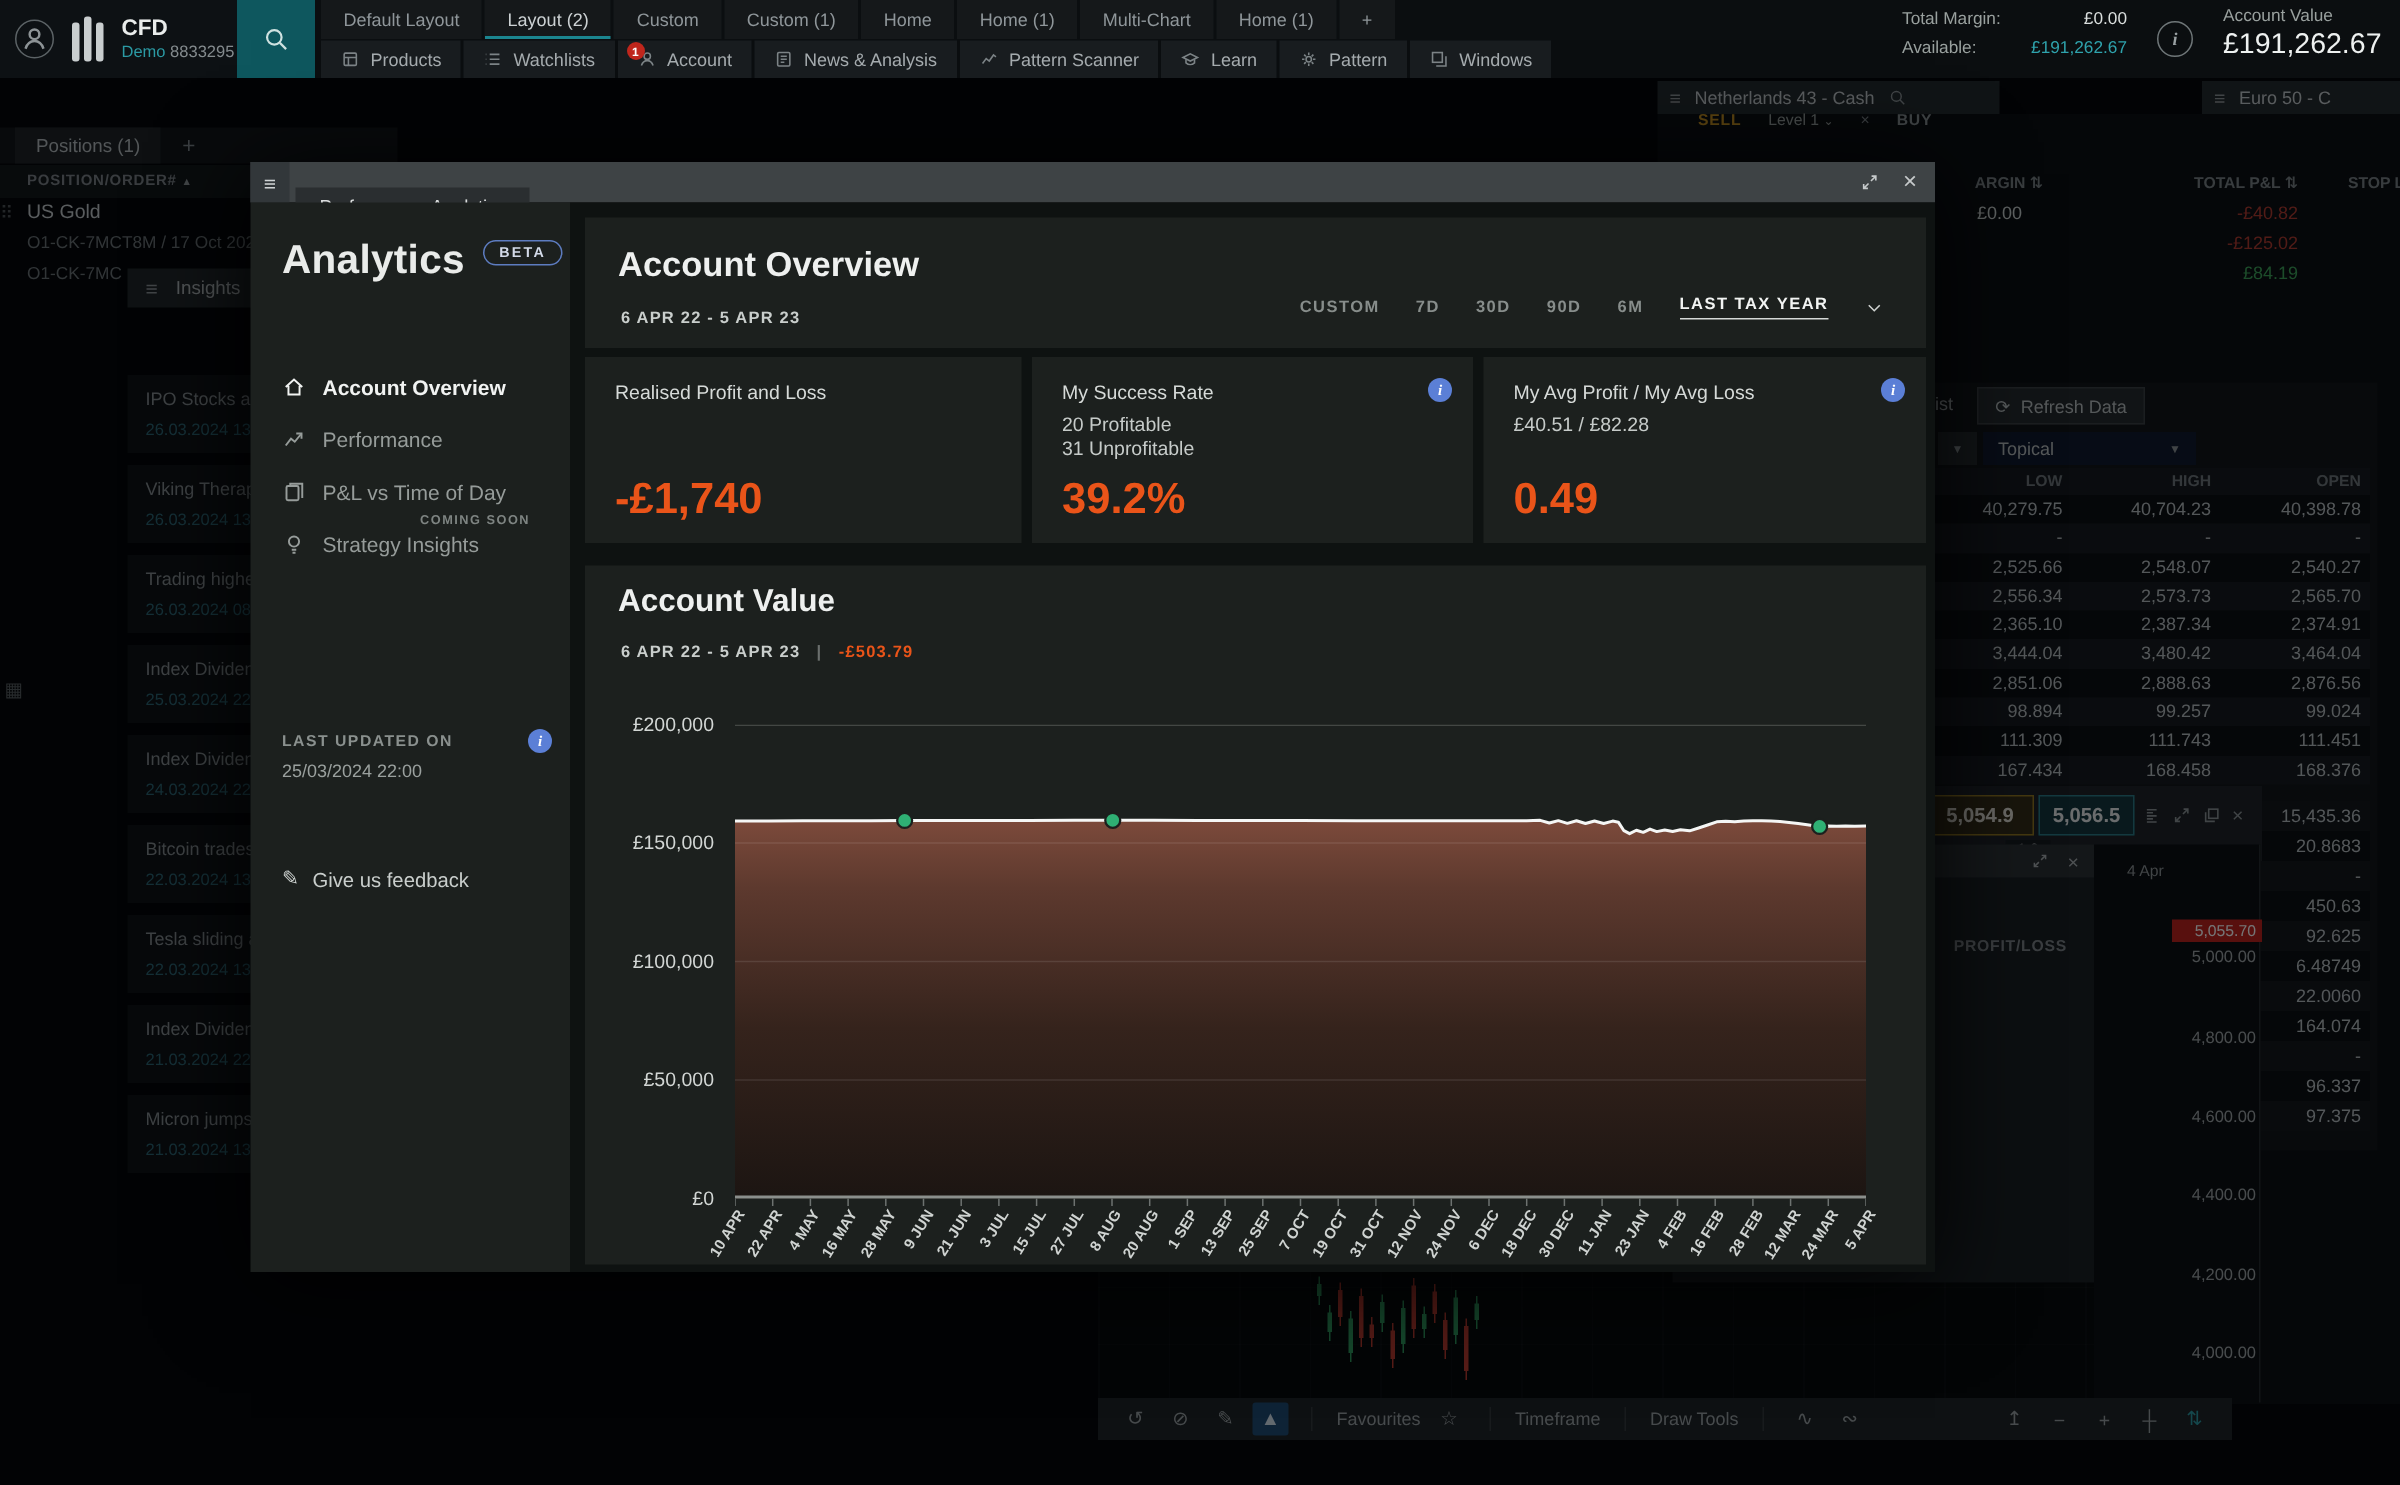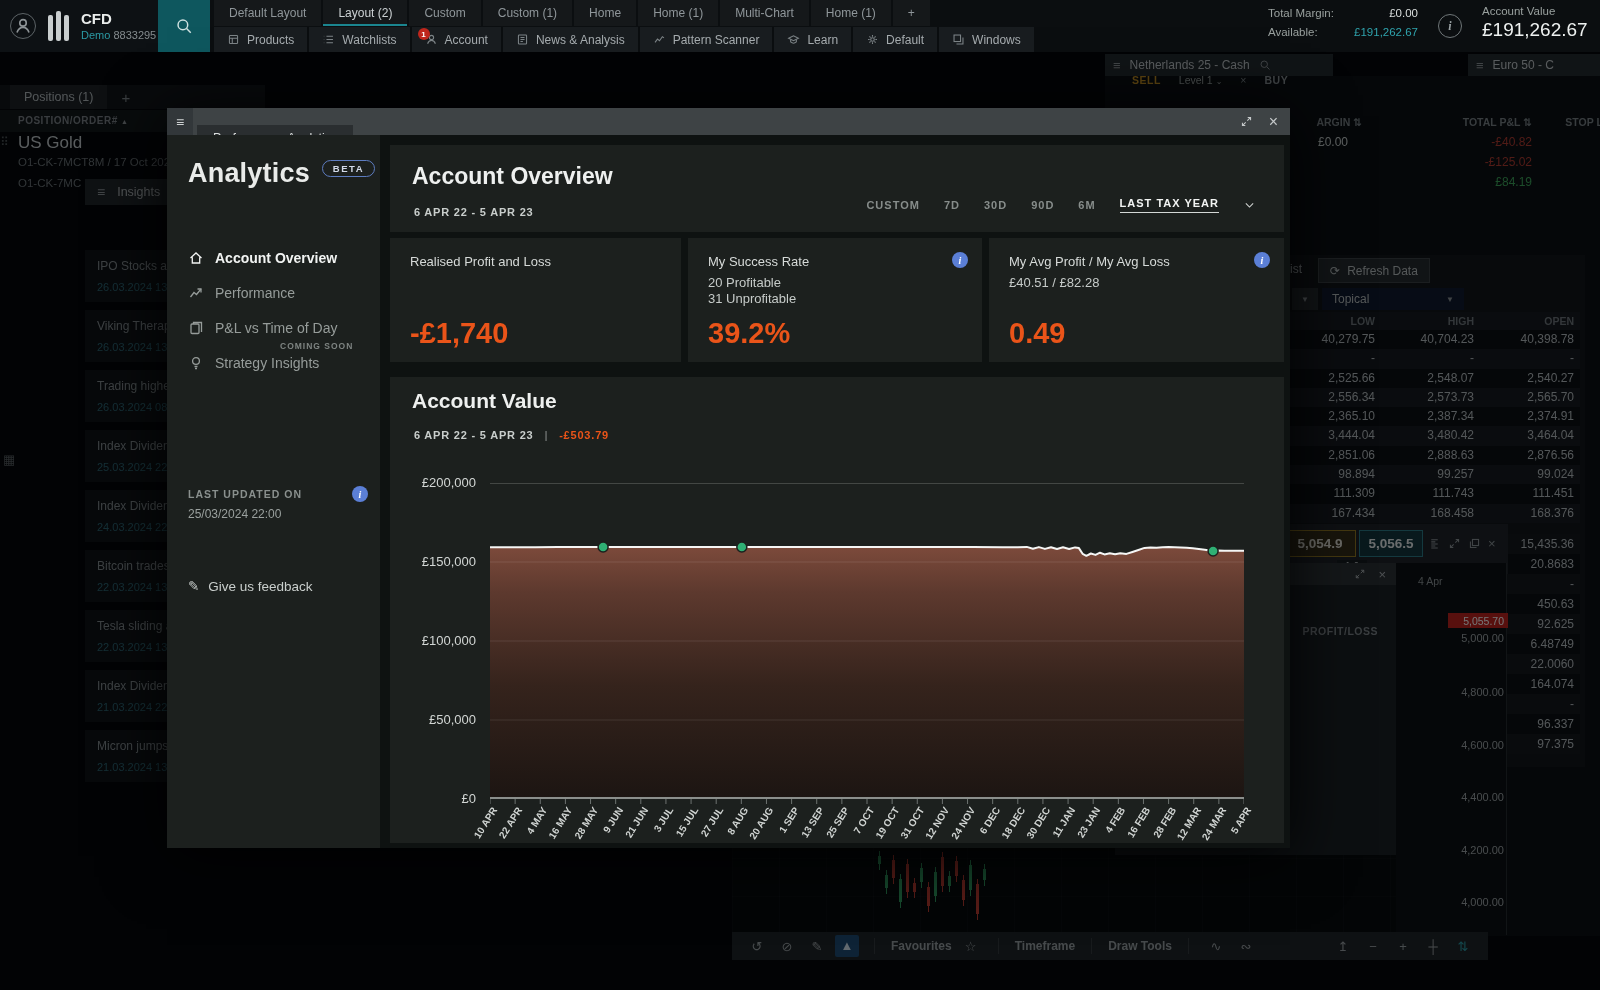--- a/index.html
+++ b/index.html
@@ -45,21 +45,21 @@
 
   
   .workspace{position:absolute;inset:0;z-index:1;}
   .dim{position:absolute;left:0;top:52px;width:1600px;height:938px;background:rgba(2,4,6,0.55);z-index:40;}
 
   .pos-tabbar{position:absolute;left:0;top:85px;width:265px;height:24px;background:#101315;display:flex;align-items:center;}
   .pos-tab{background:#1d2123;color:#b5babc;font-size:12.5px;height:24px;line-height:24px;padding:0 14px;margin-left:10px;}
   .pos-add{color:#7d8487;font-size:15px;margin-left:14px;}
   .pos-header{position:absolute;left:0;top:110px;width:265px;height:22px;background:#111416;color:#7c8285;
               font-size:10px;font-weight:bold;letter-spacing:.5px;line-height:22px;padding-left:18px;box-sizing:border-box;}
-  .pos-main{position:absolute;left:18px;top:133px;font-size:17px;color:#c3c8ca;}
+  .pos-main{position:absolute;left:18px;top:133px;font-size:13px;color:#c3c8ca;}
   .pos-sub{position:absolute;left:18px;font-size:11.5px;color:#6b7174;white-space:nowrap;}
   .drag-dots{position:absolute;left:0;top:135px;color:#4a4f51;font-size:12px;}
   .grid-ic{position:absolute;left:3px;top:452px;color:#565b5d;font-size:13px;}
   .insights-tab{position:absolute;left:85px;top:179px;width:180px;height:26px;background:#202426;color:#b0b5b7;
                 font-size:12.5px;display:flex;align-items:center;gap:12px;padding-left:12px;box-sizing:border-box;}
   .insights-tab .burger{color:#8d9396;font-size:14px;}
   .news-list{position:absolute;left:85px;top:250px;width:178px;}
   .news-item{height:52px;margin-bottom:8px;background:#0e1113;padding:9px 12px;box-sizing:border-box;}
   .news-title{font-size:12px;color:#868c8f;white-space:nowrap;overflow:hidden;}
   .news-date{font-size:11px;color:#2c6472;margin-top:8px;}
@@ -122,21 +122,21 @@
   .cd-date{position:absolute;left:22px;top:12px;font-size:10.5px;color:#8d9294;}
   .px-label{position:absolute;left:1432px;width:72px;text-align:right;font-size:11px;color:#9ea3a5;}
   .px-tag{position:absolute;left:1448px;top:613px;width:60px;height:15px;background:#c2211a;color:#fff;font-size:10.5px;
           display:flex;align-items:center;justify-content:flex-end;padding-right:4px;box-sizing:border-box;}
 
   .bottom-toolbar{position:absolute;left:732px;top:932px;width:756px;height:28px;background:#1e2224;display:flex;align-items:center;
                   font-size:12px;color:#9aa0a2;padding:0 10px;box-sizing:border-box;}
   .bt-icon{width:24px;text-align:center;font-size:13px;margin:0 3px;}
   .bt-active{background:#1d4a72;color:#d8e4ee;border-radius:2px;height:22px;line-height:22px;}
   .bt-sep{width:1px;height:16px;background:#33383a;margin:0 12px;}
-  .bt-label{margin:0 4px;white-space:nowrap;font-weight:bold;}
+  .bt-label{margin:0 4px;white-space:nowrap;}
   .bt-spacer{flex:1;}
   .bt-teal{color:#2a9aa3;}
 
   
   .modal{position:absolute;left:167px;top:108px;width:1123px;height:740px;z-index:100;box-shadow:0 8px 60px rgba(0,0,0,0.9);}
   .modal-titlebar{height:27px;background:#3e4345;display:flex;align-items:center;}
   .mtb-burger{width:26px;height:27px;background:#32373a;color:#cfd3d4;font-size:14px;display:flex;align-items:center;justify-content:center;}
   .mtb-tab{height:14px;line-height:27px;padding:0 16px;background:#2a2e30;color:#dadddd;font-size:12.5px;margin-left:4px;margin-top:21px;}
   .mtb-actions{margin-left:auto;display:flex;align-items:center;gap:16px;margin-right:12px;color:#c6cacb;}
   .mtb-actions .icon{width:13px;height:13px;}
@@ -243,21 +243,21 @@
         </div>
         <div class="news-item">
           <div class="news-title">Micron jumps</div>
           <div class="news-date">21.03.2024 13:</div>
         </div>
       </div>
     <span class="grid-ic">▦</span>
 
     <div class="panel-head" style="left:1105px;top:54px;width:228px;">
       <span class="burger">≡</span>
-      <span>Netherlands 25 - Cash</span>
+      <span>Netherlands 43 - Cash</span>
       <span class="icon" style="width:12px;height:12px;">
           <svg viewBox="0 0 16 16">
             <circle cx="7" cy="7" r="4.3"></circle>
             <path d="M10.3 10.3L14 14"></path>
           </svg>
         </span>
     </div>
     <div class="panel-head" style="left:1468px;top:54px;width:132px;">
       <span class="burger">≡</span>
       <span>Euro 50 - C</span>
@@ -611,21 +611,21 @@
           </span>
           <span>Learn</span>
         </div>
         <div class="tb-mitem">
           <span class="icon" style="width: 13px; height: 13px;">
             <svg viewBox="0 0 16 16">
               <circle cx="8" cy="8" r="2.2"></circle>
               <path d="M8 2.5v2M8 11.5v2M2.5 8h2M11.5 8h2M4.2 4.2l1.4 1.4M10.4 10.4l1.4 1.4M11.8 4.2l-1.4 1.4M5.6 10.4l-1.4 1.4"></path>
             </svg>
           </span>
-          <span>Default</span>
+          <span>Pattern</span>
         </div>
         <div class="tb-mitem">
           <span class="icon" style="width: 13px; height: 13px;">
             <svg viewBox="0 0 16 16">
               <rect x="2.5" y="2.5" width="8" height="8"></rect>
               <path d="M13.5 5.5v8h-8"></path>
             </svg>
           </span>
           <span>Windows</span>
         </div>

